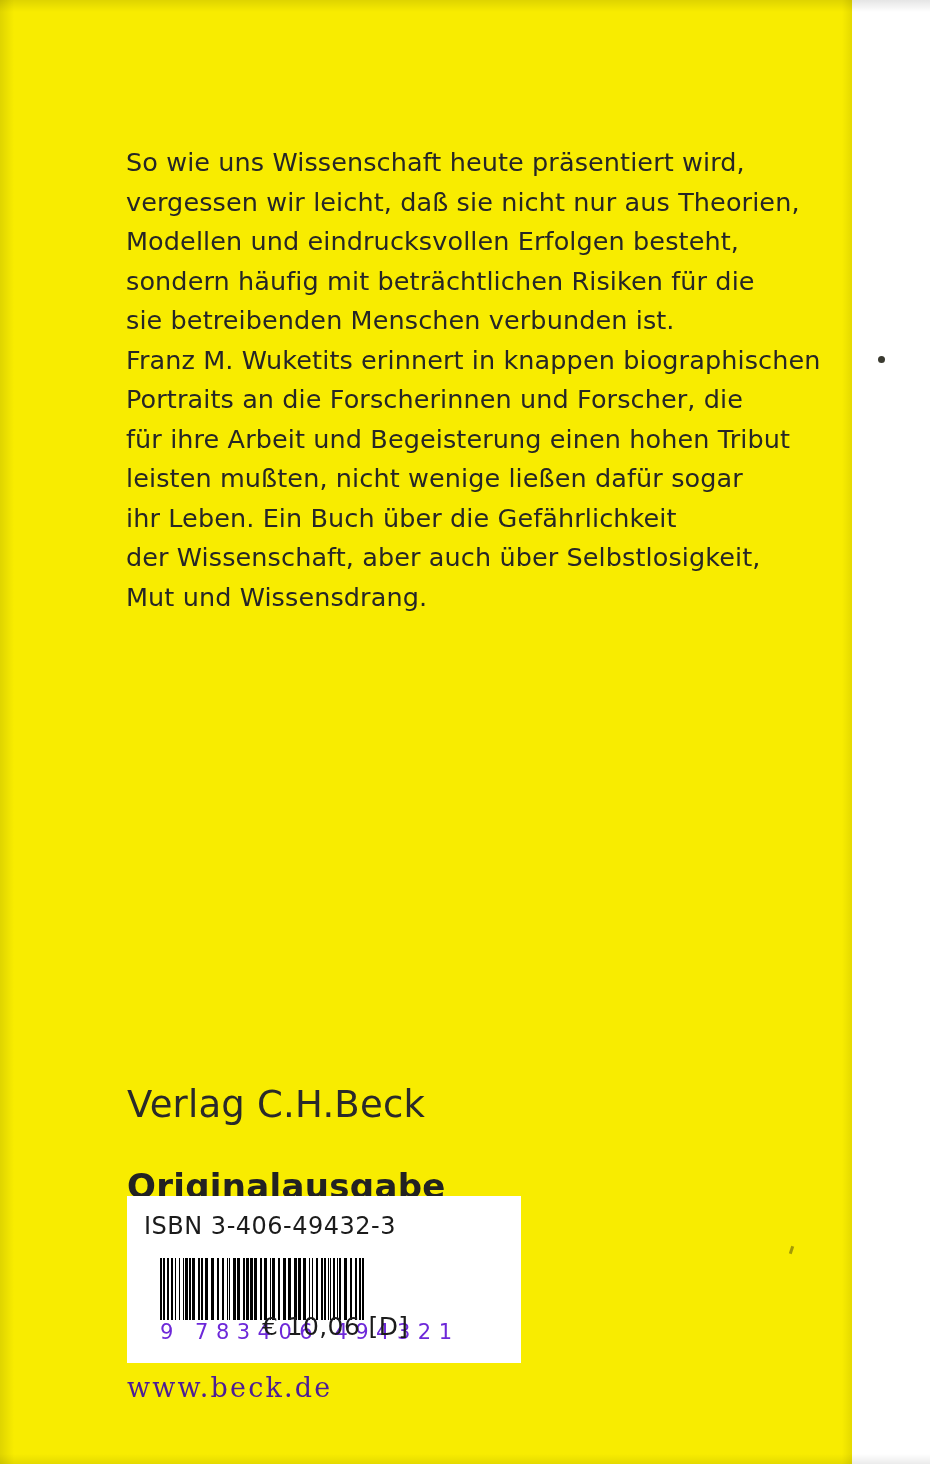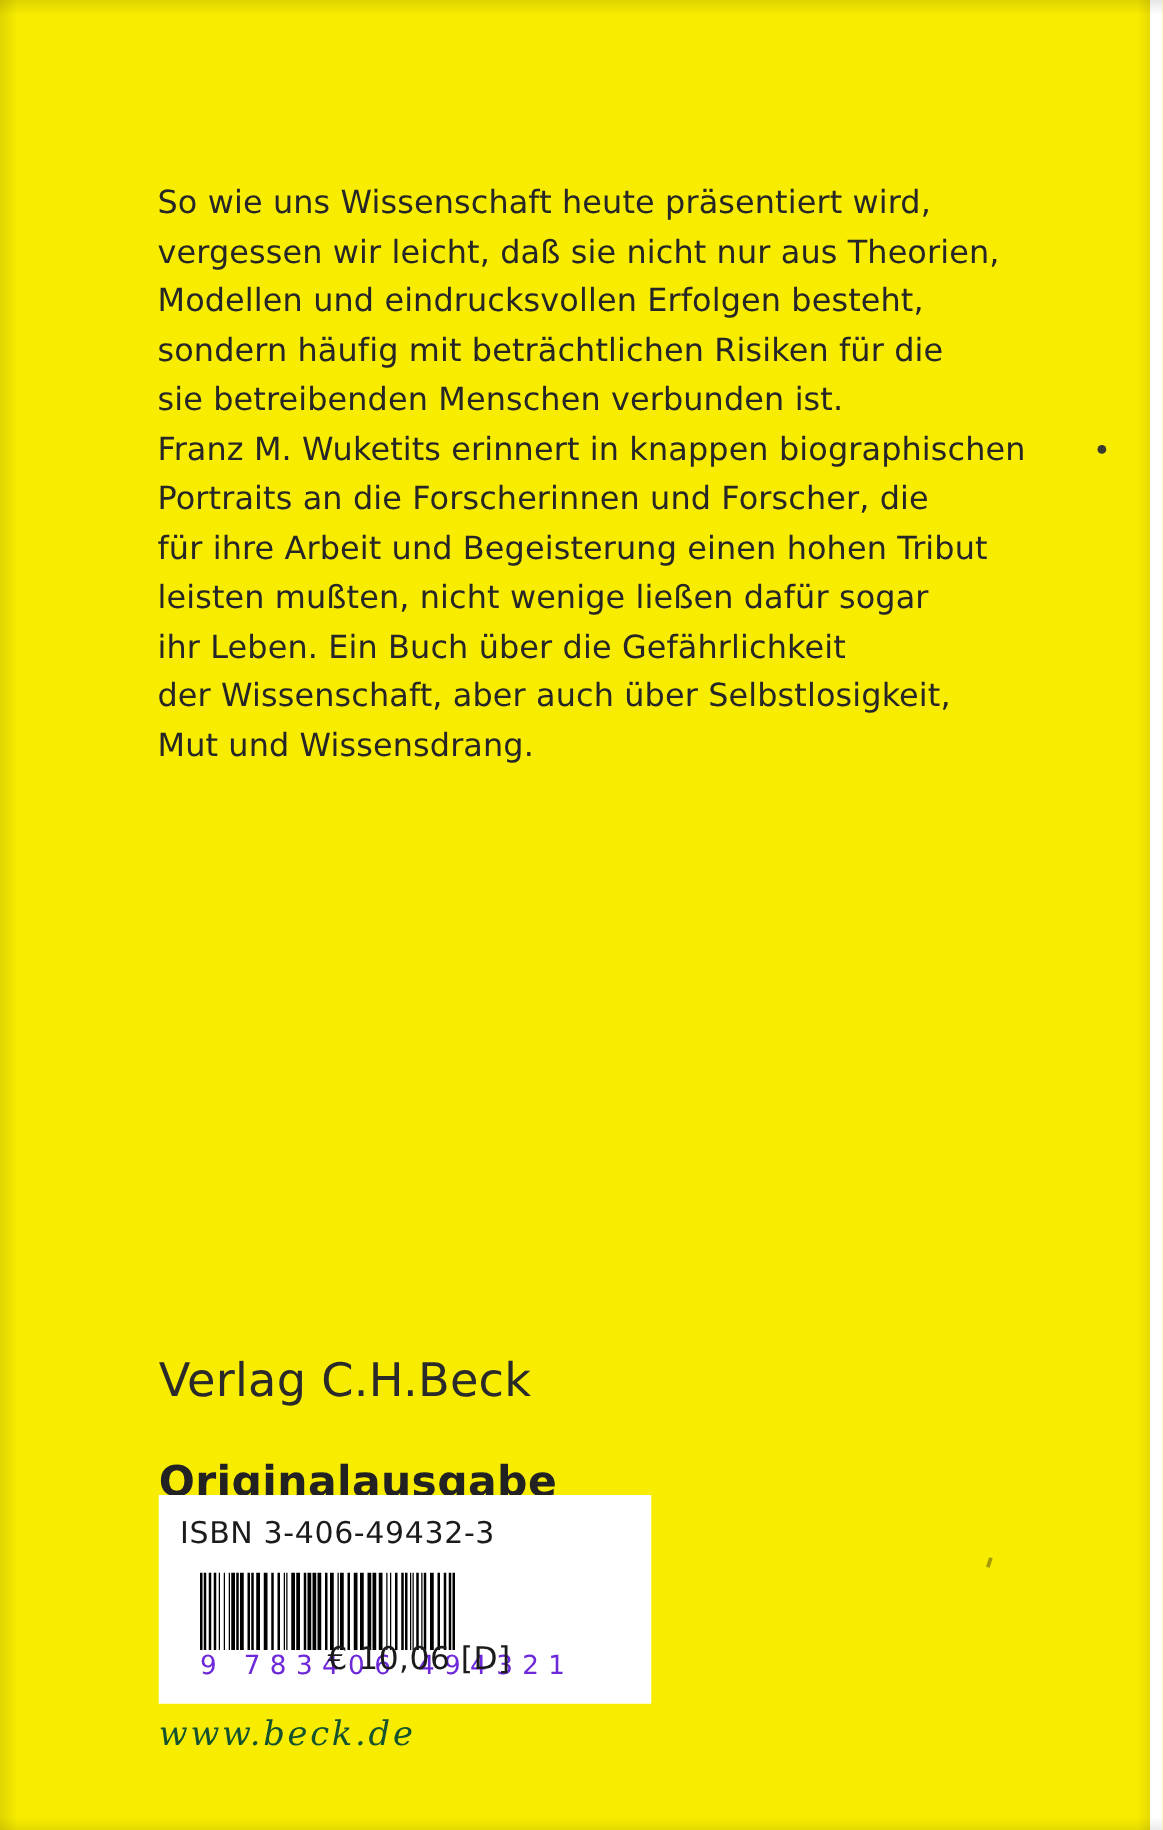--- a/index.html
+++ b/index.html
@@ -11,21 +11,21 @@
     width: 930px;
     height: 1464px;
     overflow: hidden;
     font-family: "DejaVu Sans", sans-serif;
   }
 
   .cover {
     position: absolute;
     left: 0;
     top: 0;
-    width: 920px;
+    width: 852px;
     height: 1464px;
     background: #f8ec00;
   }
 
   
   .edge-left {
     position: absolute;
     left: 0; top: 0;
     width: 14px; height: 1464px;
     background: linear-gradient(to right, rgba(0,0,0,0.10), rgba(255,255,255,0));
@@ -153,24 +153,23 @@
     font-size: 25px;
     letter-spacing: 0.4px;
     color: #1b1b1b;
   }
 
   .website {
     position: absolute;
     left: 127px;
     top: 1372px;
     font-family: "DejaVu Serif", serif;
-    font-style: italic;
     font-size: 27px;
     letter-spacing: 2.2px;
-    color: #14532d;
+    color: #4c1d95;
   }
 
   .speck {
     position: absolute;
     width: 3px;
     height: 8px;
     background: rgba(60,55,10,0.45);
     transform: rotate(18deg);
   }
 </style>

